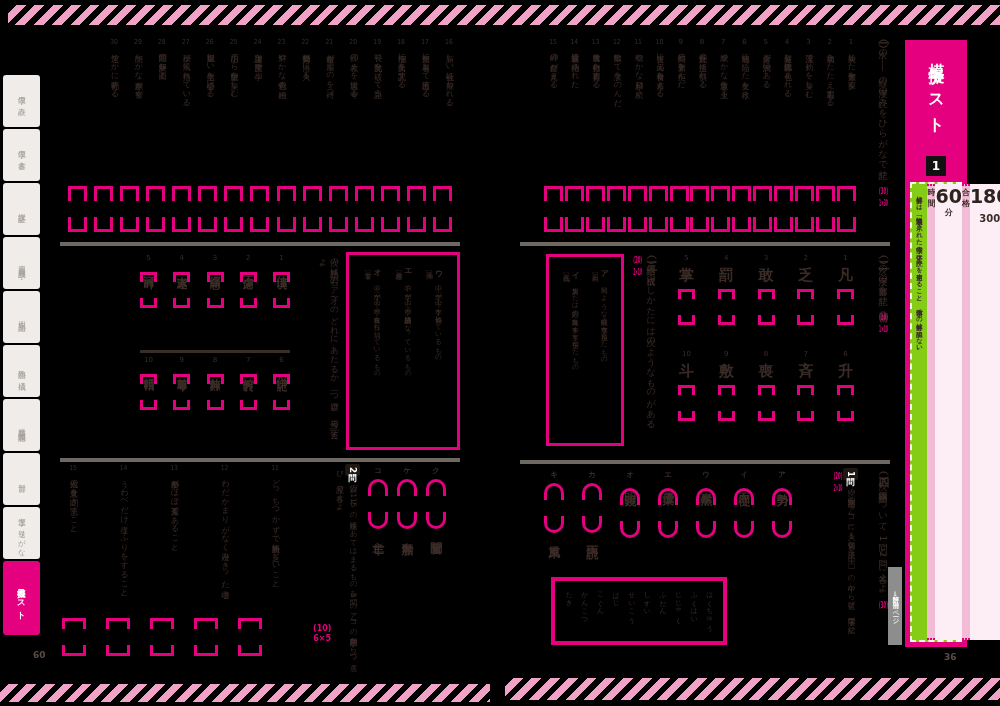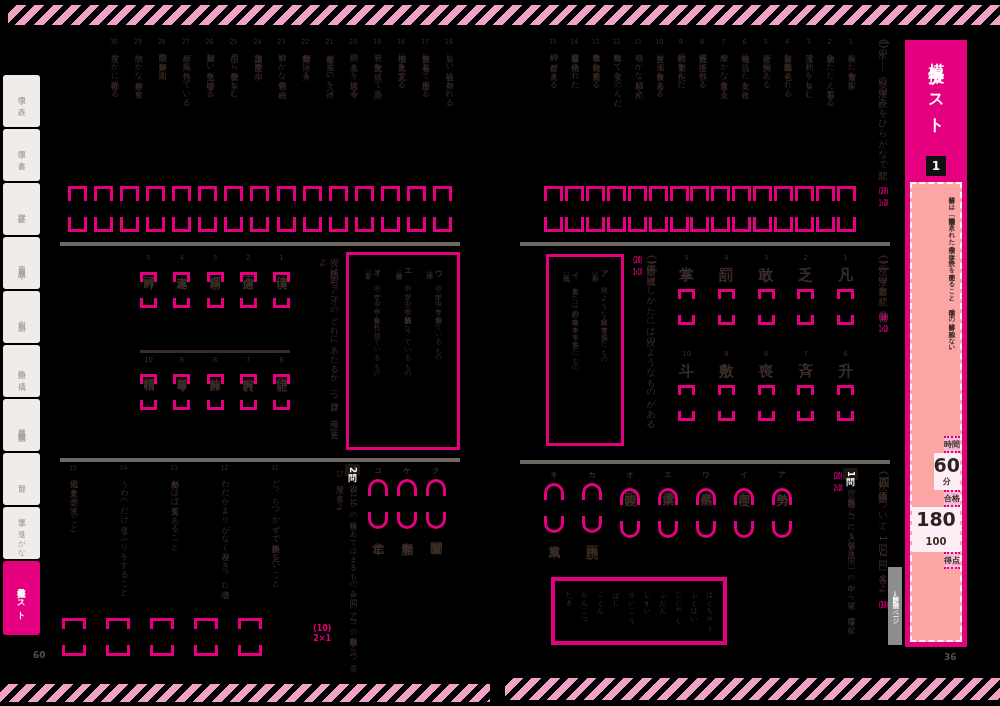--- a/index.html
+++ b/index.html
@@ -65,22 +65,22 @@
   .qlabel{display:inline-block;background:#1f1711;color:#fff;font-weight:bold;font-size:8.5px;
           padding:3px 2px;border-radius:2px;margin-bottom:4px;}
   .s3line{position:absolute;height:3px;background:var(--ink);}
   .scorefloat{position:absolute;color:var(--pink);font-weight:bold;font-size:8px;line-height:1.2;text-align:center;}
   
   .banner{position:absolute;left:905px;top:40px;width:62px;height:607px;background:var(--pink);}
   .btitle{position:absolute;top:10px;left:50%;transform:translateX(-50%);writing-mode:vertical-rl;
           color:#fff;font-weight:bold;font-size:16px;letter-spacing:5px;}
   .bnum{position:absolute;top:116px;left:50%;transform:translateX(-50%);width:20px;height:20px;
         background:#111;color:#fff;font-weight:bold;font-size:12px;display:flex;align-items:center;justify-content:center;}
-  .bpanel{position:absolute;left:5px;right:5px;top:142px;bottom:5px;background:#fca5a5;
-          border:2px dashed rgba(255,255,255,.9);display:flex;flex-direction:column;align-items:flex-end;}
+  .bpanel{position:absolute;left:5px;right:5px;top:142px;bottom:5px;background:#84cc16;
+          border:2px dashed rgba(255,255,255,.9);display:flex;flex-direction:row;}
   .bnote{writing-mode:vertical-rl;font-size:6.3px;line-height:1.5;color:var(--ink);padding:8px 3px;height:252px;font-weight:bold;}
   .blabel{font-size:8px;font-weight:bold;text-align:center;color:var(--ink);background:#f3bcd6;
           border-top:2px dotted var(--pink);border-bottom:2px dotted var(--pink);padding:1px 0;}
   .bval{background:#fdeef6;text-align:center;padding:3px 0;}
   .bval .big{font-size:19px;font-weight:bold;color:#2c2320;line-height:1;}
   .bval .unit{display:block;font-size:8px;font-weight:bold;}
   .slash{width:22px;height:0;border-top:2px solid #2c2320;transform:rotate(-32deg);margin:3px auto 1px;}
   .bval .total{font-size:10px;font-weight:bold;}
   .scorebox{background:#fdeef6;flex:1;}
   .aref{position:absolute;left:-17px;bottom:2px;width:14px;height:78px;background:#8d8d8d;color:#fff;
@@ -253,21 +253,21 @@
         <div class="qcol"><span class="qno tcu">14</span><span>うわべだけ従うふりをすること。</span></div>
         <div class="qcol"><span class="qno tcu">15</span><span>他人の意見を聞き流すこと。</span></div>
       </div>
       <div class="boxrow" style="left: 2px; top: 582px; width: 200px;">
         <div class="abox w"></div>
         <div class="abox w"></div>
         <div class="abox w"></div>
         <div class="abox w"></div>
         <div class="abox w"></div>
       </div>
-      <div class="scorefloat" style="left: 253px; top: 588px;"><span>(10)</span><br><span>2×1</span></div>
+      <div class="scorefloat" style="left: 253px; top: 588px;"><span>(10)</span><br><span>6×5</span></div>
     </div>
   <div class="page" id="pageR">
       <div class="sechead" style="right: 0px; top: 0px; height: 205px; width: 30px;"><span class="secnum">（一）</span><span>次の――線の漢字の読みをひらがなで記せ。</span><span class="score tcu">(30)</span><span class="score tcu">1×30</span></div>
       <div class="qrow" style="right: 34px; top: 2px; width: 312px; height: 142px;">
         <div class="qcol"><span class="qno tcu">1</span><span>紛失した書類を探す。</span></div>
         <div class="qcol"><span class="qno tcu">2</span><span>功績をたたえ表彰する。</span></div>
         <div class="qcol"><span class="qno tcu">3</span><span>渓流で釣りを楽しむ。</span></div>
         <div class="qcol"><span class="qno tcu">4</span><span>荘厳な雰囲気に包まれる。</span></div>
         <div class="qcol"><span class="qno tcu">5</span><span>資金が潤沢にある。</span></div>
         <div class="qcol"><span class="qno tcu">6</span><span>窮地に陥った友を救う。</span></div>
@@ -420,21 +420,21 @@
       <div class="bnote">解答には、「常用漢字表」に示された漢字の字体、読みを使用すること。旧字体での解答は認めない。</div>
       <div class="blabel">時間</div>
       <div class="bval">
         <span class="big">60</span>
         <span class="unit">分</span>
       </div>
       <div class="blabel">合格</div>
       <div class="bval">
         <span class="big">180</span>
         <span class="slash"></span>
-        <span class="total">100</span>
+        <span class="total">300</span>
       </div>
       <div class="blabel">得点</div>
       <div class="scorebox"></div>
     </div>
     <div class="aref">解答⇒別冊22ページ</div>
   </aside>
 
   <div class="pageno l">60</div>
   <div class="pageno r">36</div>
 </div>

